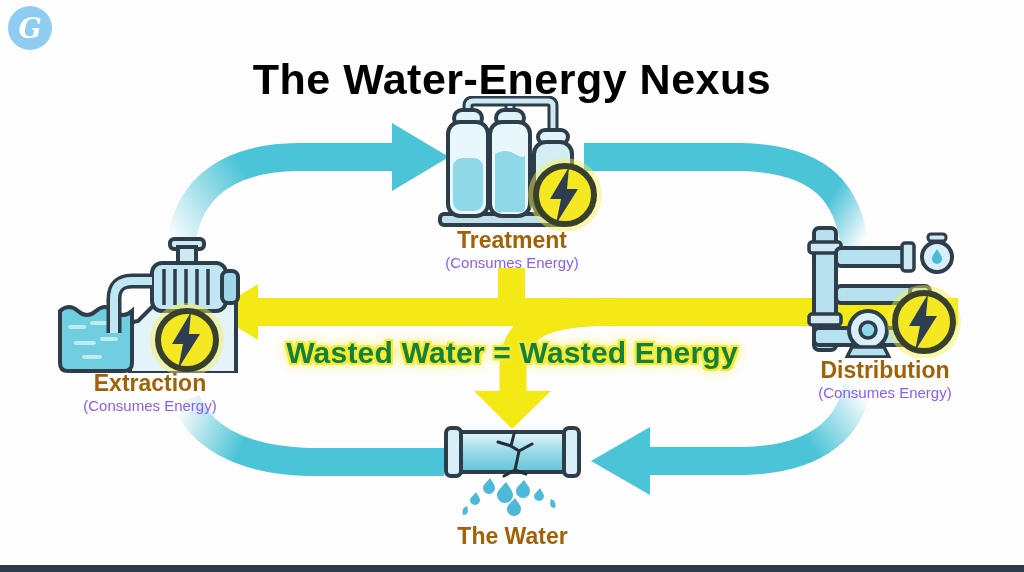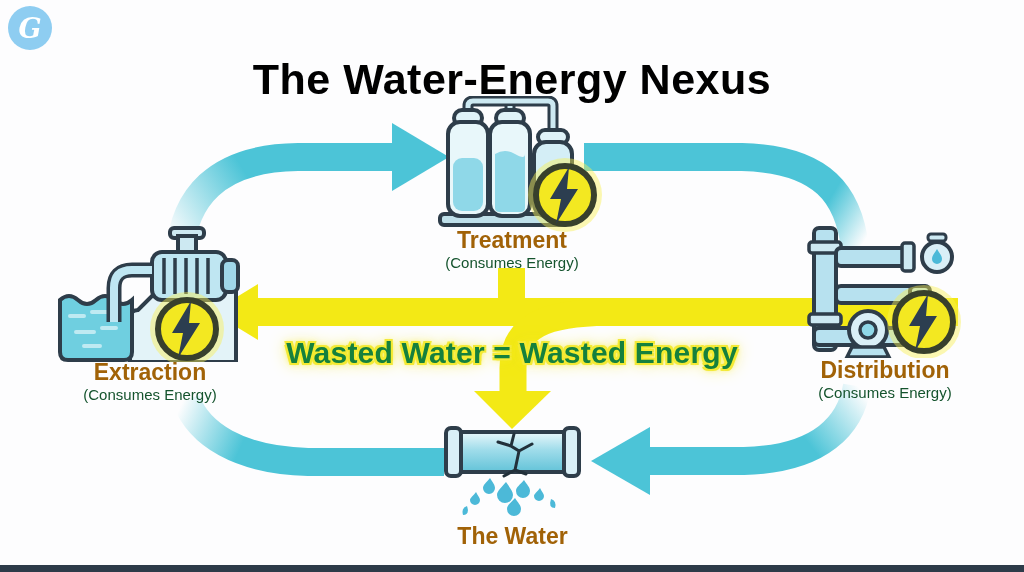--- a/index.html
+++ b/index.html
@@ -13,23 +13,23 @@
     background:#8ecdf1; color:#ffffff; display:flex; align-items:center; justify-content:center;
     font-family:"DejaVu Serif", serif; font-style:italic; font-weight:bold; font-size:27px;
   }
   .title {
     position:absolute; left:0; right:0; top:22px; text-align:center;
     font-size:43px; font-weight:700; color:#000000; letter-spacing:.5px;margin-top:33px;
   }
   .node { position:absolute; text-align:center; }
   .node .icon-wrap { display:block; }
   .node-label { font-size:23px; font-weight:800; color:#a16207; line-height:1.05; }
-  .node-sub   { font-size:15px; color:#14532d; margin-top:2px; }
+  .node-sub   { font-size:15px; color:#8b5cf6; margin-top:2px; }
   .node-treatment    { left:402px; top:96px;  width:220px; }
-  .node-extraction   { left:40px;  top:226px; width:220px; }
+  .node-extraction   { left:40px;  top:237px; width:220px; }
   .node-distribution { left:790px; top:218px; width:190px; }
   .node-leak         { left:430px; top:422px; width:165px; }
   .node-treatment .node-label    { margin-top:-4px; }
   .node-extraction .node-label   { margin-top:-2px; }
   .node-distribution .node-label { margin-top:0px; }
   .node-leak .node-label         { margin-top:4px; }
   .center-message {
     position:absolute; left:0; right:0; top:336px; text-align:center;
     font-size:30px; font-weight:800; color:#15803d; letter-spacing:.2px;
     text-shadow:

